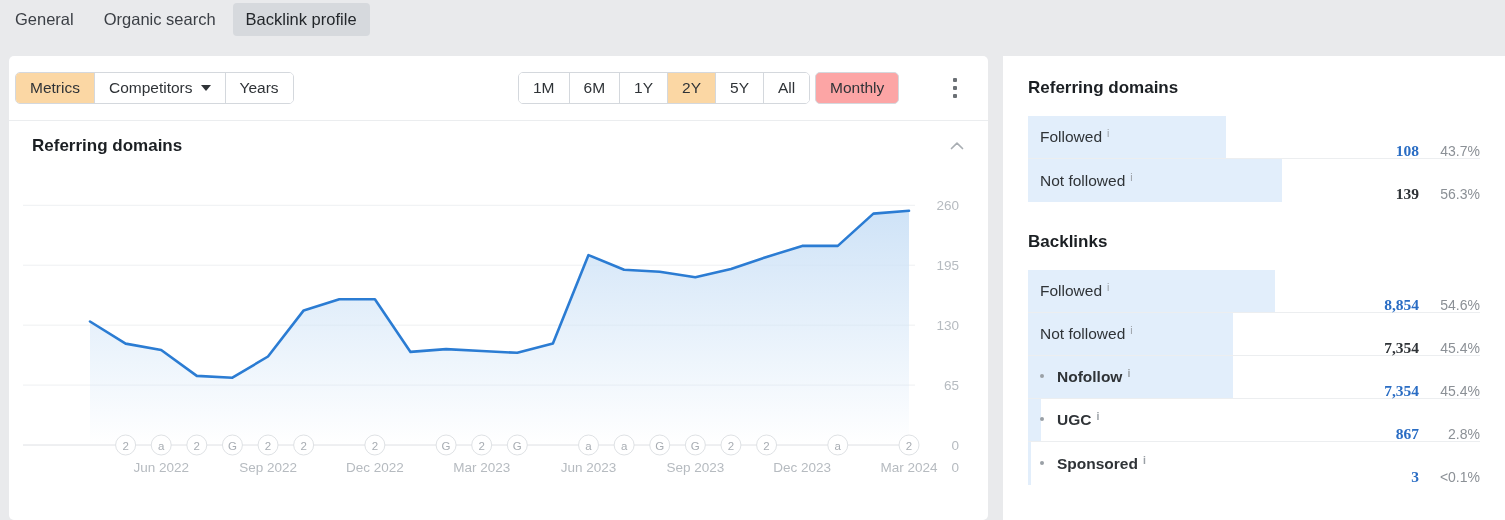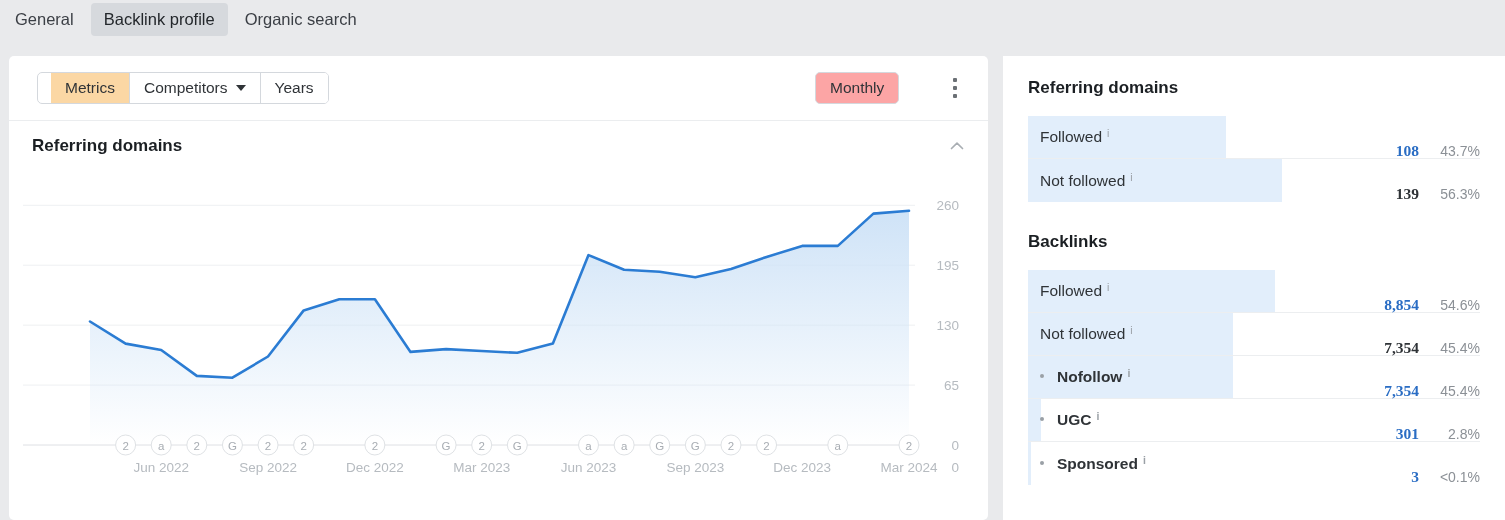--- a/index.html
+++ b/index.html
@@ -52,21 +52,21 @@
     cursor:pointer;background:#fff;height:100%;box-sizing:border-box;
     white-space:nowrap;
   }
   .seg .sbtn:last-child{border-right:none;}
   .seg .sbtn.sel{background:#fbd7a4;}
   .seg .sbtn .caret{
     margin-left:8px;width:0;height:0;
     border-left:5px solid transparent;border-right:5px solid transparent;
     border-top:6px solid #2f3337;display:inline-block;
   }
-  #metrics-seg{left:28px;top:16px;padding-left:13px;}
+  #metrics-seg{left:6px;top:16px;}
   #range-seg{left:509px;top:16px;}
   #freq-btn{
     position:absolute;left:806px;top:16px;height:32px;
     border:1px solid #d4d8dd;border-radius:5px;background:#fca5a5;
     display:flex;align-items:center;padding:0 14px;
     font-size:15.5px;color:#2f3337;cursor:pointer;box-sizing:border-box;
   }
   #kebab{
     position:absolute;left:936px;top:18px;
     width:20px;height:28px;cursor:pointer;
@@ -133,37 +133,45 @@
   .num.plain{color:#2f3337;}
   .pct{font-size:14px;color:#8b9096;margin-left:9px;width:52px;text-align:right;display:inline-block;margin-top:28px;}
 </style>
 </head>
 <body>
 
 <div class="page">
 
   <div class="tabbar">
     <div class="tab">General</div>
+    <div class="tab">Organic search</div>
     <div class="tab active">Backlink profile</div>
-    <div class="tab">Organic search</div>
   </div>
 
   <div class="left-card">
 
     <div class="toolbar">
 
       <div class="seg" id="metrics-seg">
         <div class="sbtn sel">Metrics</div>
         <div class="sbtn">
           <span>Competitors</span>
           <span class="caret"></span>
         </div>
         <div class="sbtn">Years</div>
       </div>
 
+      <div class="seg" id="range-seg">
+        <div class="sbtn">1M</div>
+        <div class="sbtn">6M</div>
+        <div class="sbtn">1Y</div>
+        <div class="sbtn sel">2Y</div>
+        <div class="sbtn">5Y</div>
+        <div class="sbtn">All</div>
+      </div>
 
       <div id="freq-btn">
         <span>Monthly</span>
         <span class="caret"></span>
       </div>
 
       <div id="kebab">
         <i></i>
         <i></i>
         <i></i>
@@ -350,21 +358,21 @@
           </div>
         </div>
         <div class="row sub">
           <div class="bar" style="width: 2.8%;"></div>
           <div class="label">
             <span class="bullet"></span>
             <span>UGC</span>
             <span class="info">i</span>
           </div>
           <div class="vals">
-            <span class="num link">301</span>
+            <span class="num link">867</span>
             <span class="pct">2.8%</span>
           </div>
         </div>
         <div class="row sub">
           <div class="bar" style="width: 0.6%;"></div>
           <div class="label">
             <span class="bullet"></span>
             <span>Sponsored</span>
             <span class="info">i</span>
           </div>

